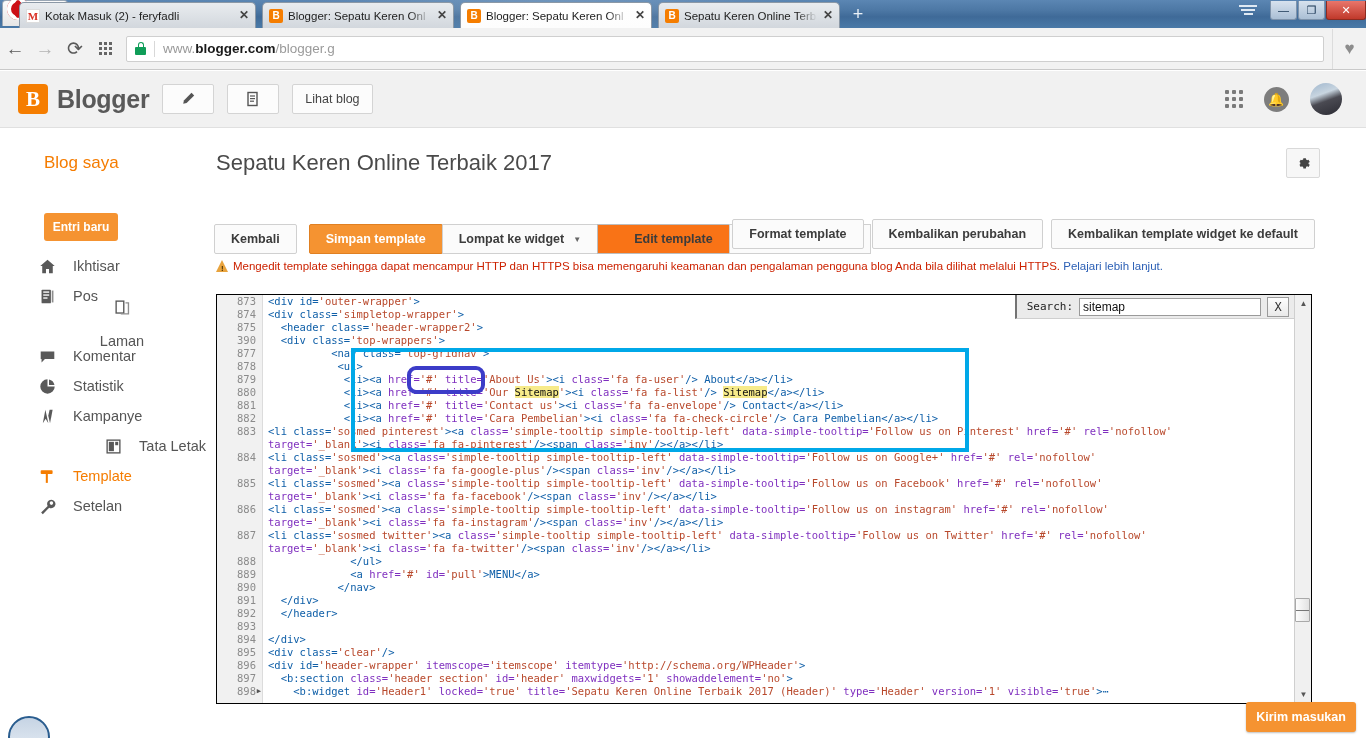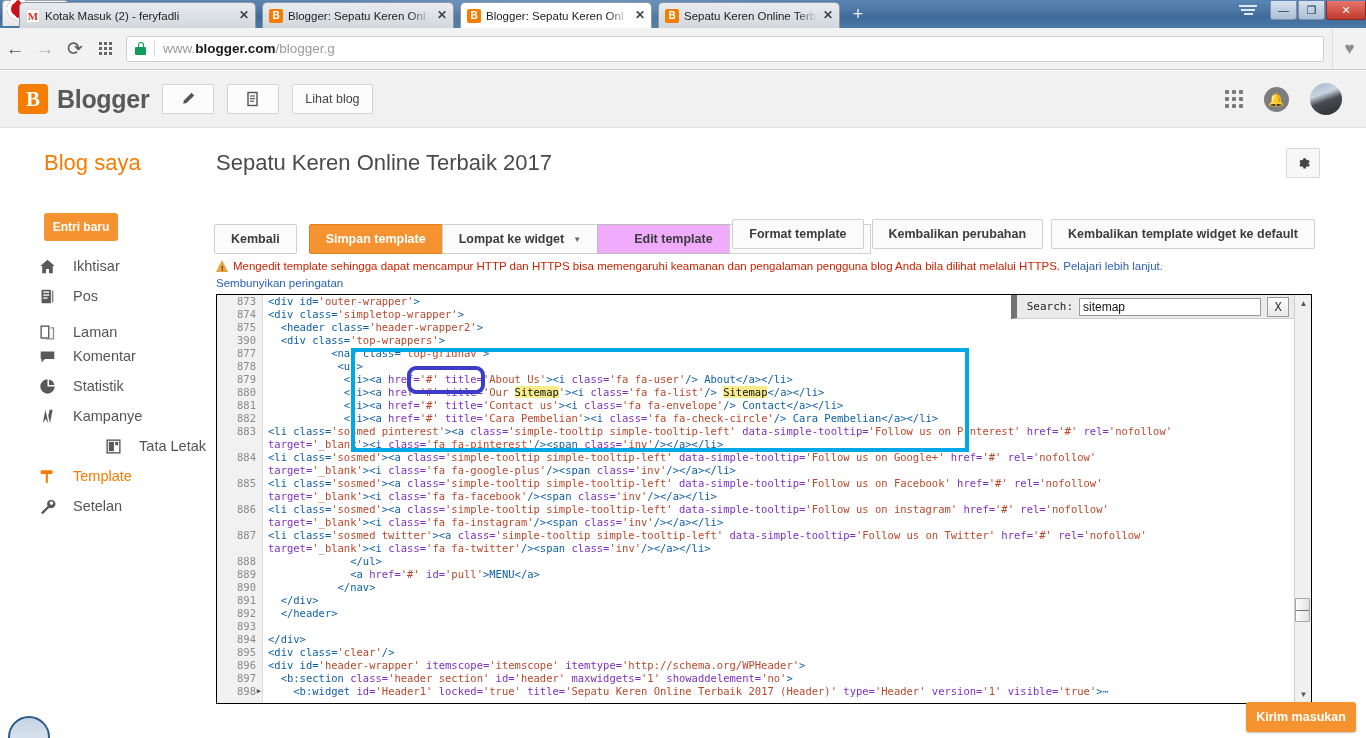--- a/index.html
+++ b/index.html
@@ -145,21 +145,21 @@
   #bell-badge{ width:25px;height:25px;border-radius:50%;background:#7d7d7d;
     display:flex;align-items:center;justify-content:center;color:#fff;font-size:13px;}
   #avatar{ width:32px;height:32px;border-radius:50%; overflow:hidden;
     background:linear-gradient(160deg,#9fb6cd 0%,#c8d5e0 35%,#4a4a52 55%,#2b2b33 100%);}
 
   
   #title-row{
     position:absolute; left:0; top:128px; width:1366px; height:70px; background:#fff;
     display:flex; align-items:center;
   }
-  #blog-saya{ position:absolute; left:44px; font-size:22px; color:#f57c00; }
+  #blog-saya{ position:absolute; left:44px; font-size:17px; color:#f57c00; }
   #blog-title{ position:absolute; left:216px; font-size:22px; color:#4a4a4a; }
   #settings-gear-btn{
     position:absolute; right:46px; width:34px;height:30px;
     border:1px solid #d9d9d9;background:#f7f7f7;border-radius:2px;
     display:flex;align-items:center;justify-content:center;
   }
 
   
   #sidebar{ position:absolute; left:0; top:198px; width:210px; height:540px; background:#fff;}
   #entri-baru{
@@ -178,21 +178,21 @@
 
   
   #toolbar{ position:absolute; left:214px; top:219px; height:40px; display:flex; align-items:center;}
   .tb{
     height:30px; border:1px solid #d0d0d0; background:#fbfbfb;
     display:flex;align-items:center;justify-content:center;
     font-size:12.5px; color:#3c3c3c; padding:0 16px; border-radius:2px;
     font-weight:bold; white-space:nowrap;
   }
   .tb.primary{ background:#f59331;border-color:#e08022;color:#fff;}
-  .tb.pressed{ background:#f0abfc; border-color:#bdbdbd;padding-left:36px;}
+  .tb.pressed{ background:#f97316; border-color:#bdbdbd;padding-left:36px;}
   .tb-gap{ width:12px;}
   .tb-caret{ margin-left:9px; font-size:8px; color:#666;}
   .tb-joined{ border-radius:0; margin-left:-1px;}
   #toolbar-right{ position:absolute; right:51px; top:219px; height:30px; display:flex; align-items:center; gap:8px;}
 
   
   #warning{
     position:absolute; left:216px; top:258px; width:1090px;
     font-size:11.5px; line-height:16px; color:#cc2200;
   }
@@ -241,21 +241,21 @@
     position:absolute; right:1px; top:303px; width:15px; height:24px;
     background:linear-gradient(90deg,#fdfdfd,#e2e2e2);
     border:1px solid #a9a9a9; border-radius:1px;
     display:flex;align-items:center;justify-content:center;
   }
   #sb-thumb i{display:block;width:7px;height:1px;background:#777;margin:1px 0;}
 
   
   #search-strip{
     position:absolute; right:17px; top:0; height:24px;
-    background:#ebebeb; border-bottom:1px solid #cfcfcf; border-left:6px solid #737373;
+    background:#ebebeb; border-bottom:1px solid #cfcfcf; border-left:2px solid #737373;
     display:flex; align-items:center; padding:0 5px 0 10px; gap:6px; z-index:9;
   }
   #search-label{ font-family:"DejaVu Sans Mono","Liberation Mono",monospace; font-size:11px;color:#222;}
   #search-input{
     width:182px; height:18px; background:#fff; border:1px solid #9a9a9a;
     font-size:12px; color:#111; padding:0 3px; font-family:"Liberation Sans",sans-serif;
     display:flex; align-items:center;
   }
   #search-close{
     width:22px;height:20px;border:1px solid #9a9a9a;background:linear-gradient(180deg,#fdfdfd,#e9e9e9);
@@ -423,21 +423,21 @@
           <svg width="17" height="17" viewBox="0 0 20 20">
             <rect x="3" y="2" width="11" height="16" rx="1" fill="#595959"></rect>
             <rect x="5" y="4" width="7" height="1.6" fill="#fff"></rect>
             <rect x="5" y="7.5" width="7" height="1.6" fill="#fff"></rect>
             <rect x="5" y="11" width="5" height="1.6" fill="#fff"></rect>
             <path d="M15 3h2v14h-2z" fill="#8d8d8d"></path>
           </svg>
         </span>
         <span class="si-label">Pos</span>
       </div>
-      <div class="side-item" style="top: 119px;">
+      <div class="side-item" style="top: 100px; flex-direction: column;">
         <span class="si-ico">
           <svg width="17" height="17" viewBox="0 0 20 20">
             <rect x="2.5" y="2.5" width="9" height="14" fill="none" stroke="#595959" stroke-width="1.6"></rect>
             <path d="M13.5 4.5h3.5v13h-9" fill="none" stroke="#8d8d8d" stroke-width="1.6"></path>
           </svg>
         </span>
         <span class="si-label">Laman</span>
       </div>
       <div class="side-item" style="top: 143px;">
         <span class="si-ico">
@@ -509,21 +509,20 @@
 </div>
 <div id="toolbar-right">
   <div class="tb">Format template</div>
   <div class="tb">Kembalikan perubahan</div>
   <div class="tb">Kembalikan template widget ke default</div>
 </div>
 
 <div id="warning">
   <span id="warn-tri"></span><span>Mengedit template sehingga dapat mencampur HTTP dan HTTPS bisa memengaruhi keamanan dan pengalaman pengguna blog Anda bila dilihat melalui HTTPS.</span>
   <a href="#">Pelajari lebih lanjut.</a>
-  <a href="#" id="warn-hide">Sembunyikan peringatan</a>
 </div>
 
 <div id="editor-frame">
   <div id="gutter">
       <div class="ln" style="position: relative;">873</div>
       <div class="ln" style="position: relative;">874</div>
       <div class="ln" style="position: relative;">875</div>
       <div class="ln" style="position: relative;">390</div>
       <div class="ln" style="position: relative;">877</div>
       <div class="ln" style="position: relative;">878</div>

